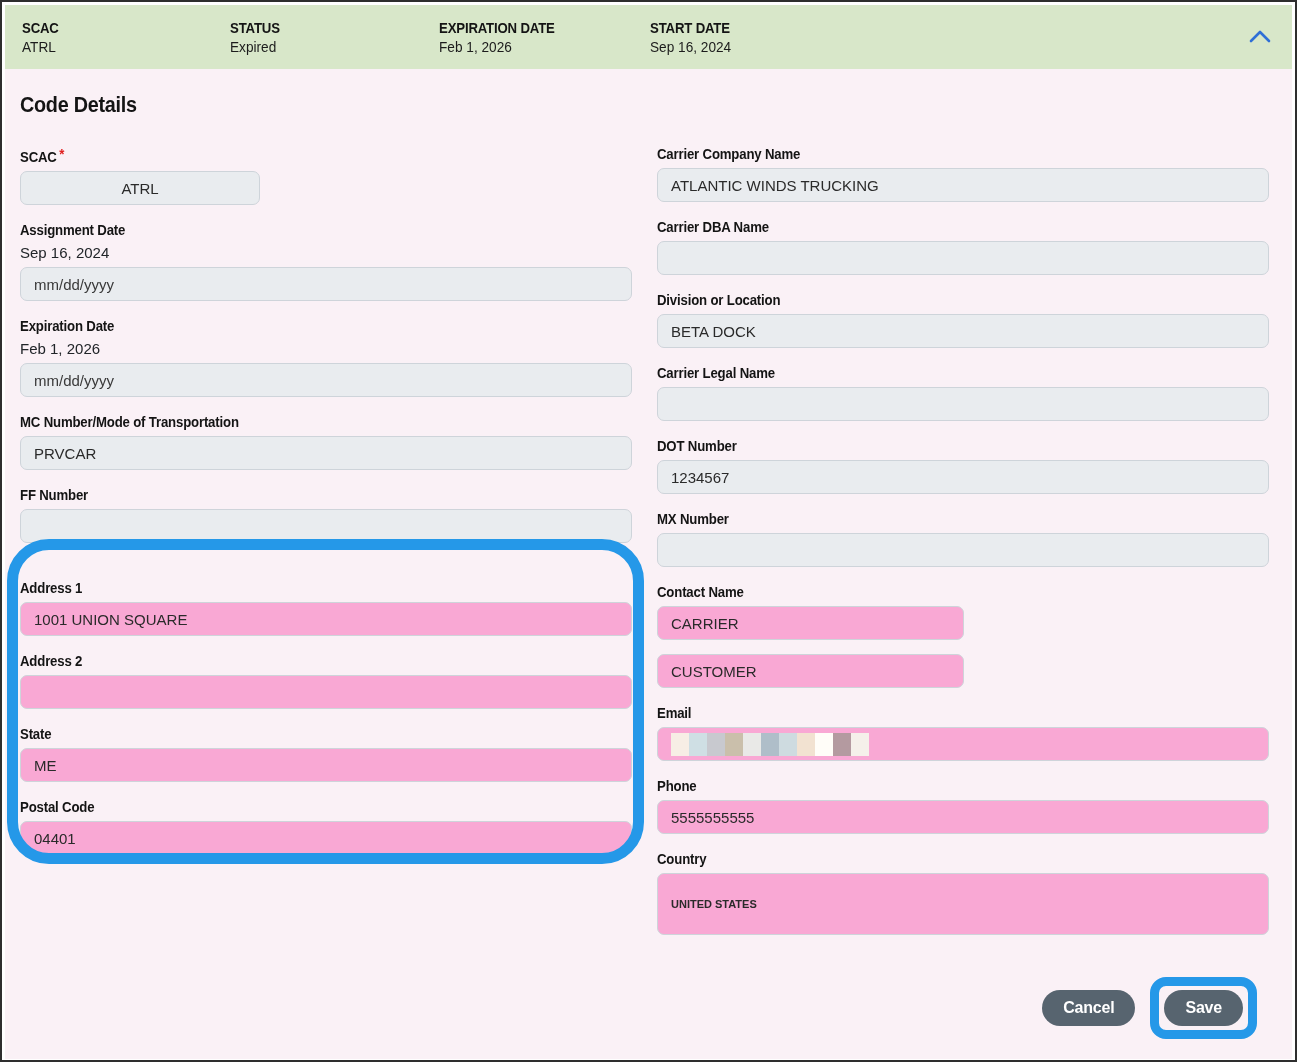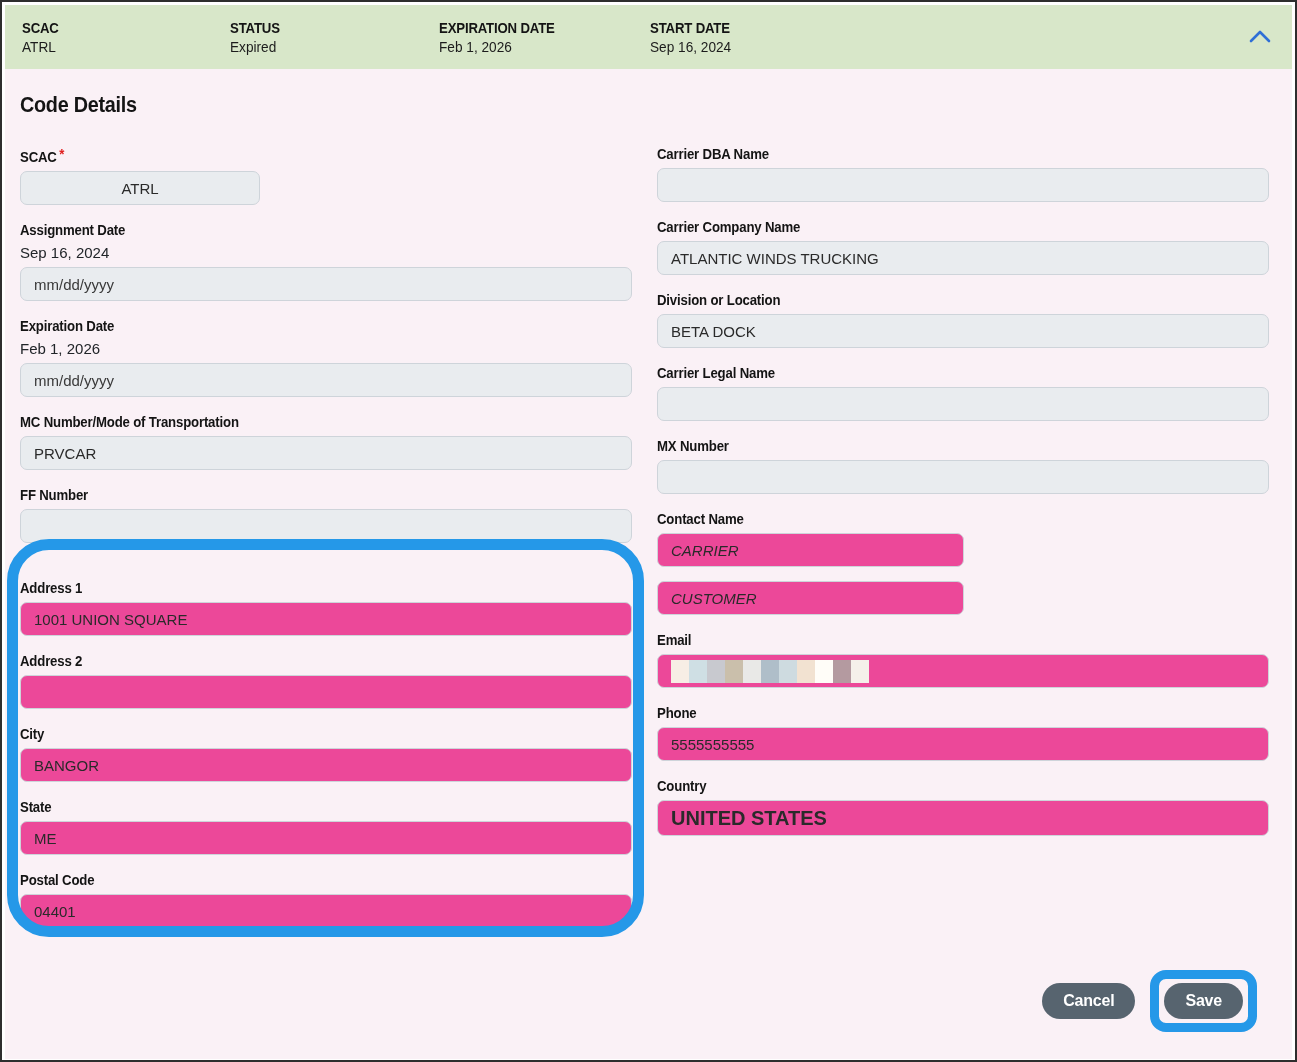--- a/index.html
+++ b/index.html
@@ -67,32 +67,32 @@
     white-space: nowrap;
   }
   .req { color: #e02020; font-size: 15px; vertical-align: 3px; margin-left: 3px; }
   .curval {
     font-size: 15px; color: #212529; line-height: 18px; margin-bottom: 5px;
   }
   .inp {
     display: block;
     width: 100%; height: 34px;
     border: 1px solid #ced4da; border-radius: 7px;
-    background: #ec4899;
+    background: #f9a8d4;
     font-family: "Liberation Sans", sans-serif;
     font-size: 15px; color: #2a2a2a;
     padding: 0 13px;
     outline: none;
   }
   .inp::placeholder { color: #3a3a3a; opacity: 1; }
   .inp-disabled { background: #e9ecef; }
   .scac-inp { width: 240px; text-align: center; }
-  .contact-inp { width: 307px; font-style: italic; }
+  .contact-inp { width: 307px; }
   .contact-gap { height: 14px; }
-  .country-inp { height: 36px; font-weight: bold; font-size: 20px; }
+  .country-inp { height: 62px; font-weight: bold; font-size: 11px; }
   
   .addr-wrap { position: relative; margin-top: 36px; }
   .addr-ring {
     position: absolute;
     top: -40px; bottom: -9px; left: -13px; right: -12px;
     border: 11px solid #2598e8;
     border-radius: 42px;
     pointer-events: none;
     z-index: 5;
   }
@@ -190,60 +190,60 @@
         <div class="group">
           <label class="lbl">Address 1</label>
           <input class="inp" value="1001 UNION SQUARE" style="">
         </div>
 
         <div class="group">
           <label class="lbl">Address 2</label>
           <input class="inp" value="" style="">
         </div>
 
-        <div class="group">
-          <label class="lbl">City</label>
-          <input class="inp" value="BANGOR" style="">
-        </div>
 
         <div class="group">
           <label class="lbl">State</label>
           <input class="inp" value="ME" style="">
         </div>
 
         <div class="group">
           <label class="lbl">Postal Code</label>
           <input class="inp" value="04401" style="">
         </div>
       </div>
 
     </div>
 
     <div class="col-right">
 
       <div class="group">
-        <label class="lbl">Carrier DBA Name</label>
-        <input class="inp inp-disabled" readonly="" value="" style="">
-      </div>
-
-      <div class="group">
         <label class="lbl">Carrier Company Name</label>
         <input class="inp inp-disabled" readonly="" value="ATLANTIC WINDS TRUCKING" style="">
       </div>
 
       <div class="group">
+        <label class="lbl">Carrier DBA Name</label>
+        <input class="inp inp-disabled" readonly="" value="" style="">
+      </div>
+
+      <div class="group">
         <label class="lbl">Division or Location</label>
         <input class="inp inp-disabled" readonly="" value="BETA DOCK" style="">
       </div>
 
       <div class="group">
         <label class="lbl">Carrier Legal Name</label>
         <input class="inp inp-disabled" readonly="" value="" style="">
       </div>
 
+      <div class="group">
+        <label class="lbl">DOT Number</label>
+        <input class="inp inp-disabled" readonly="" value="1234567" style="">
+      </div>
 
       <div class="group">
         <label class="lbl">MX Number</label>
         <input class="inp inp-disabled" readonly="" value="" style="">
       </div>
 
 
       <div class="group">
         <label class="lbl">Contact Name</label>
         <input class="inp contact-inp" value="CARRIER" style="">

